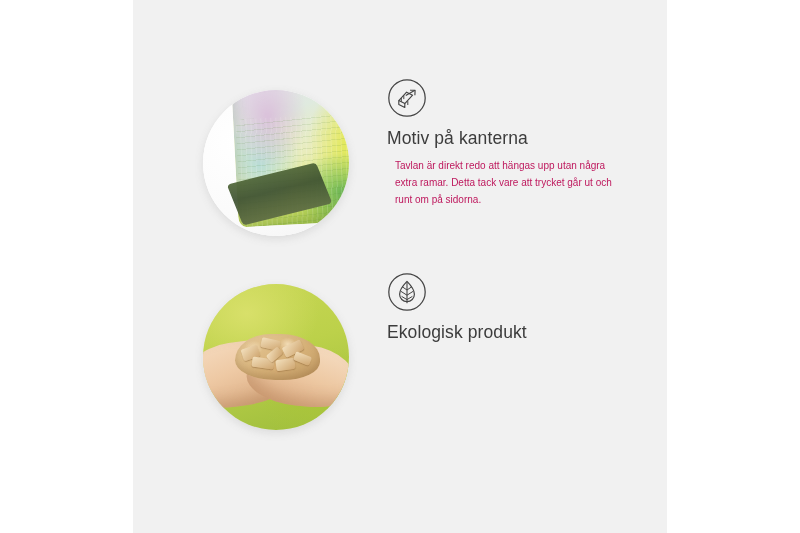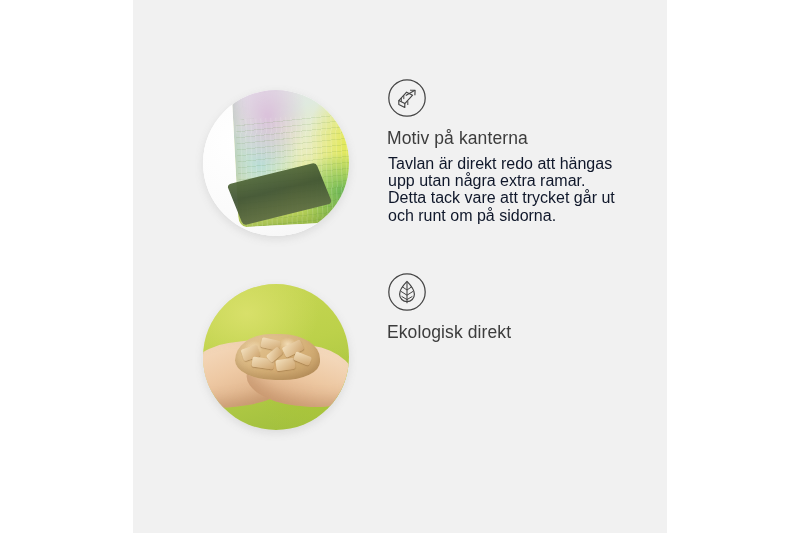--- a/index.html
+++ b/index.html
@@ -179,24 +179,24 @@
   .feature-icon svg { display: block; }
   .feature-title {
     font-size: 17.5px;
     line-height: 22px;
     color: #3c3c3c;
     margin: 0 0 6px 0;
     font-weight: 400;
     letter-spacing: 0.1px;
   }
   .feature-desc {
-    font-size: 16px;
+    font-size: 10px;
     line-height: 17.2px;
-    color: #0f172a;
-    margin: 1px;
+    color: #be185d;
+    margin: 8px;
     max-width: 240px;
   }
 </style>
 </head>
 <body>
 
 <div class="page">
 
   <div class="content-panel">
 
@@ -256,18 +256,18 @@
                      C15.9 29.6 12.6 26.4 12.6 22.2 C12.6 18.6 15.1 14.4 20 9.4 Z" stroke="#444444" stroke-width="1.2" stroke-linejoin="round" fill="none"></path>
             <path d="M20 10.6 L20 30.8" stroke="#444444" stroke-width="1.1" stroke-linecap="round"></path>
             <path d="M20 18.0 L15.0 14.6" stroke="#444444" stroke-width="1"></path>
             <path d="M20 18.0 L25.0 14.6" stroke="#444444" stroke-width="1"></path>
             <path d="M20 23.2 L14.0 19.4" stroke="#444444" stroke-width="1"></path>
             <path d="M20 23.2 L26.0 19.4" stroke="#444444" stroke-width="1"></path>
             <path d="M20 27.6 L14.6 24.4" stroke="#444444" stroke-width="1"></path>
             <path d="M20 27.6 L25.4 24.4" stroke="#444444" stroke-width="1"></path>
           </svg>
         </span>
-        <h2 class="feature-title">Ekologisk direkt</h2>
+        <h2 class="feature-title">Ekologisk produkt</h2>
       </div>
     </div>
 
   </div>
 </div>
 
 </body></html>

